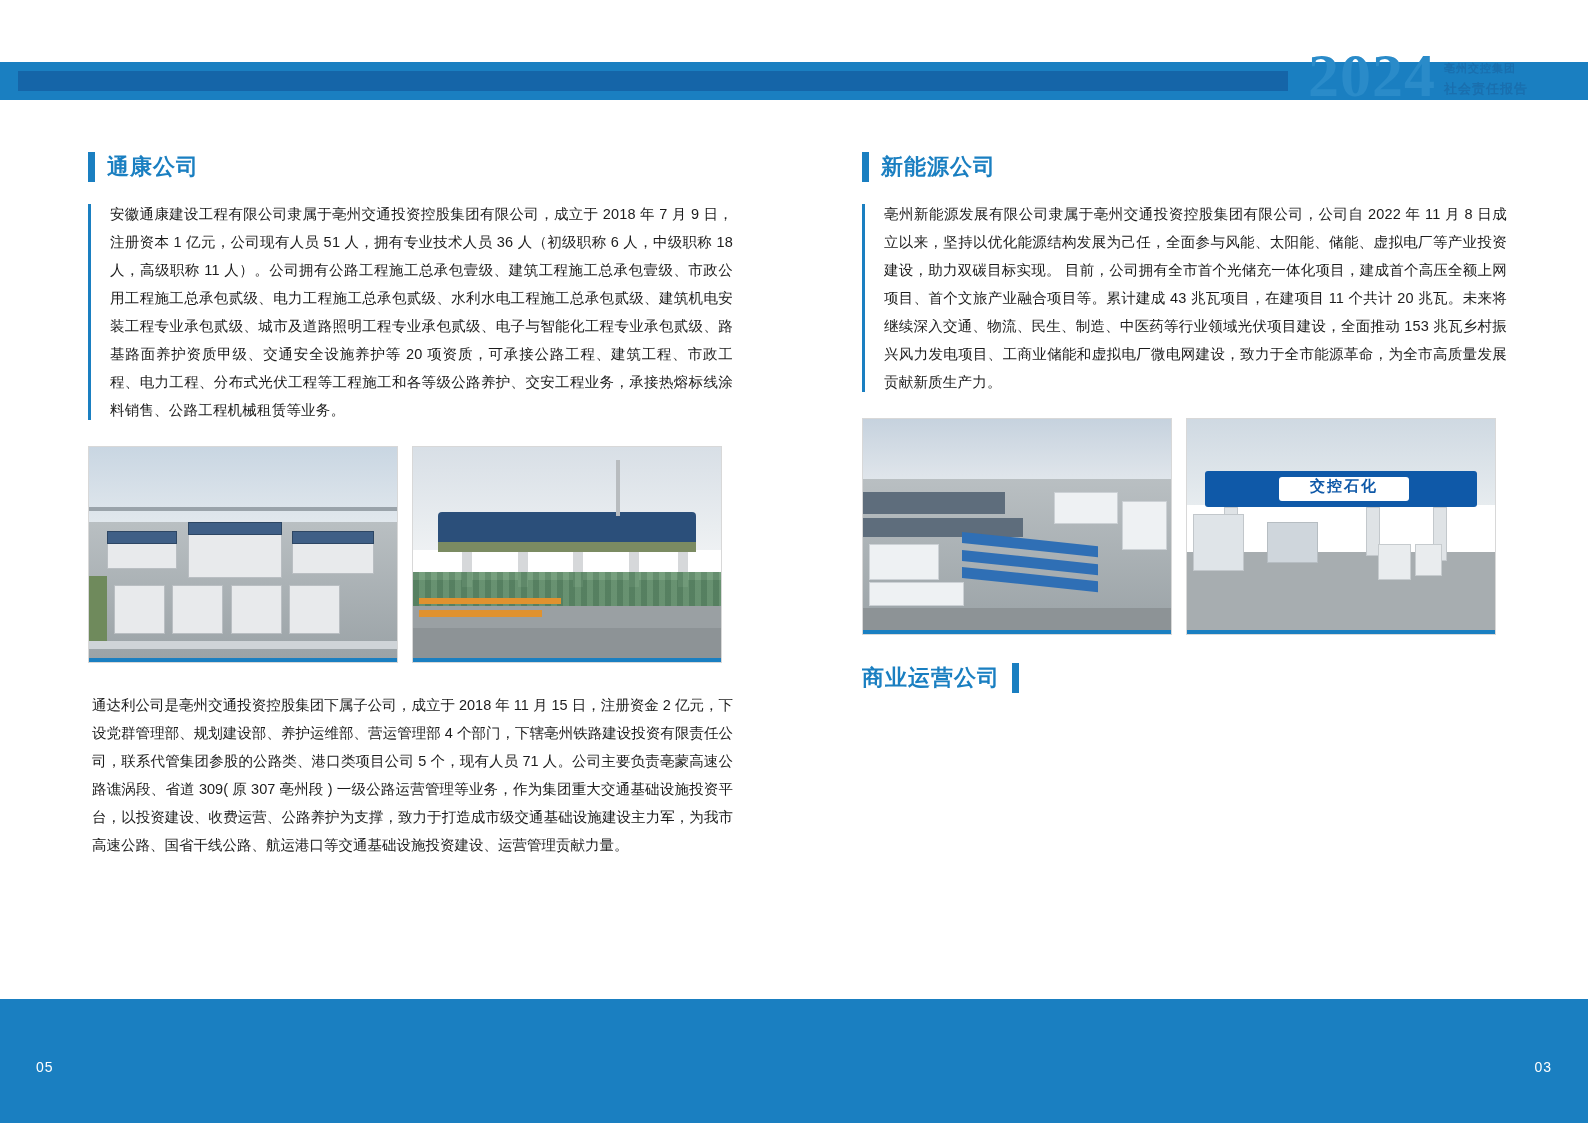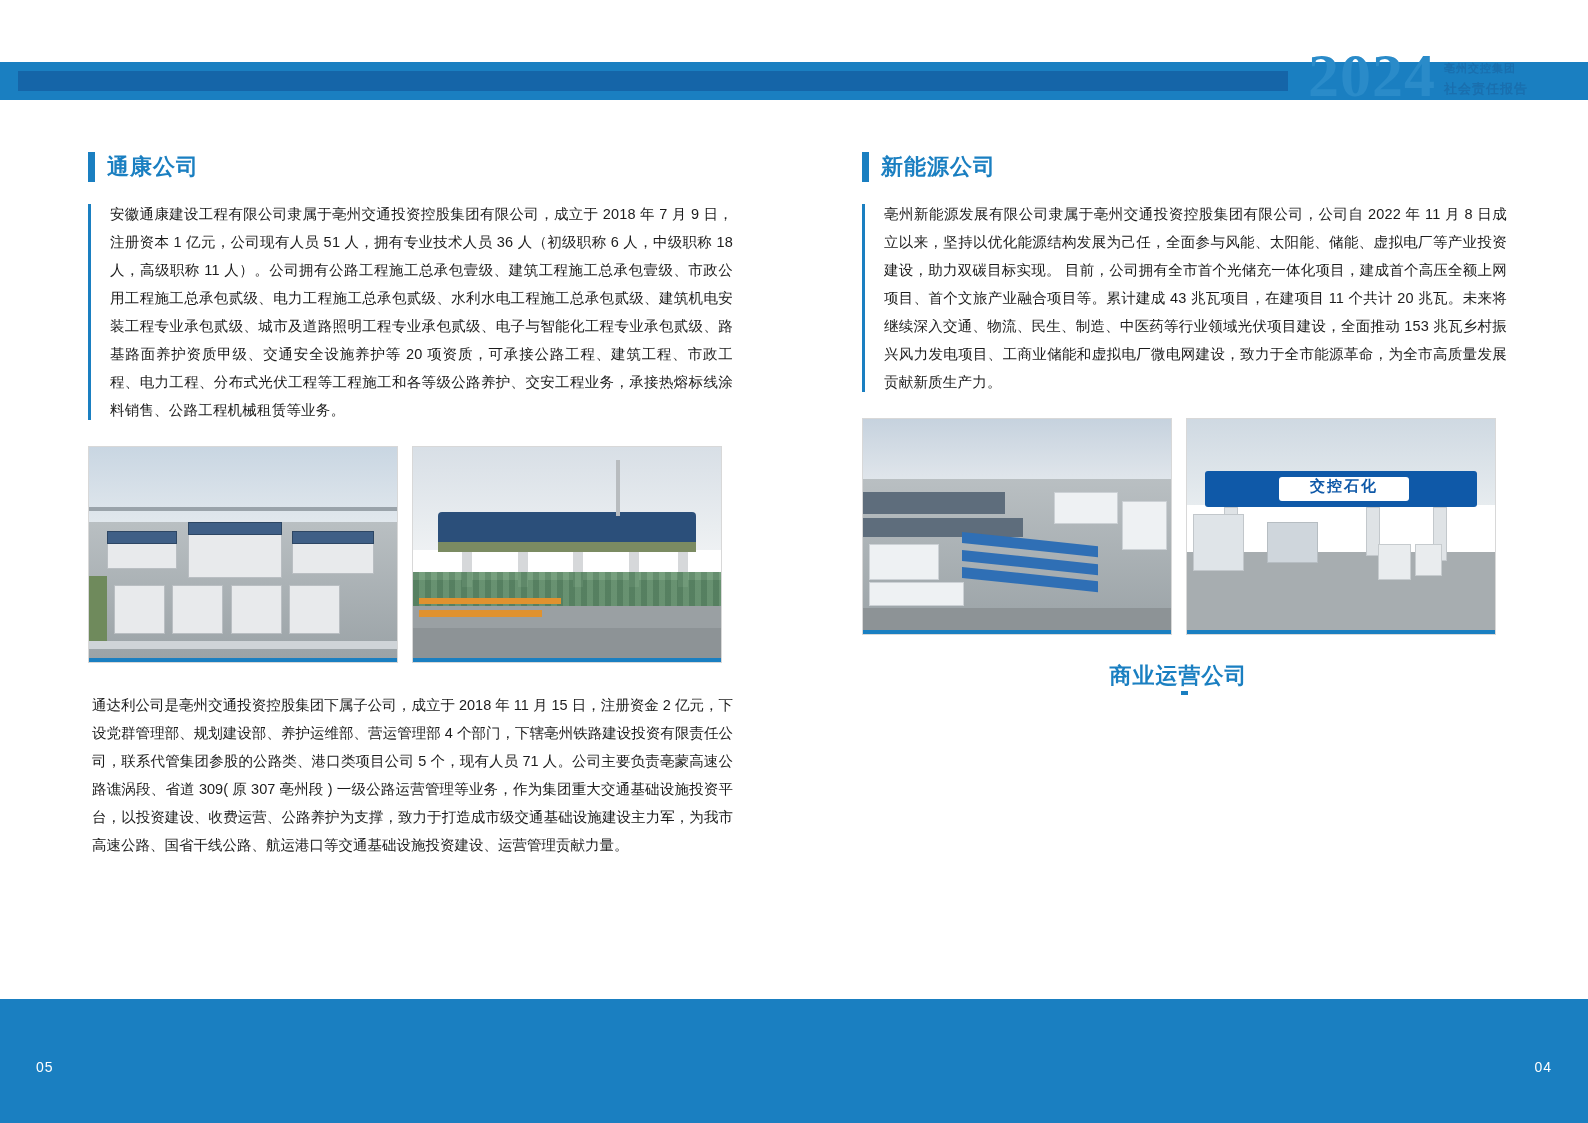--- a/index.html
+++ b/index.html
@@ -149,24 +149,22 @@
     text-align: justify;
     text-justify: inter-ideograph;
     padding-left: 4px;
   }
   .para-lower-wrap { position: relative; }
 
   
   .section-head-right {
     display: flex;
     align-items: center;
-    justify-content: flex-end;
     height: 34px;
     margin-top: 26px;
-    flex-direction: column;
   }
   .section-head-right .section-title { margin-right: 12px; }
   .section-head-right .section-bar { margin-right: 0; }
 
   
   .footer-band {
     position: absolute;
     left: 0;
     bottom: 0;
     width: 1588px;
@@ -353,13 +351,13 @@
 
 
   <div class="section-head-right">
     <div class="section-title">商业运营公司</div>
     <div class="section-bar"></div>
   </div>
 </div>
 
 <div class="footer-band"></div>
 <div class="page-num page-num-left">05</div>
-<div class="page-num page-num-right">04</div>
+<div class="page-num page-num-right">03</div>
 
 </body></html>

